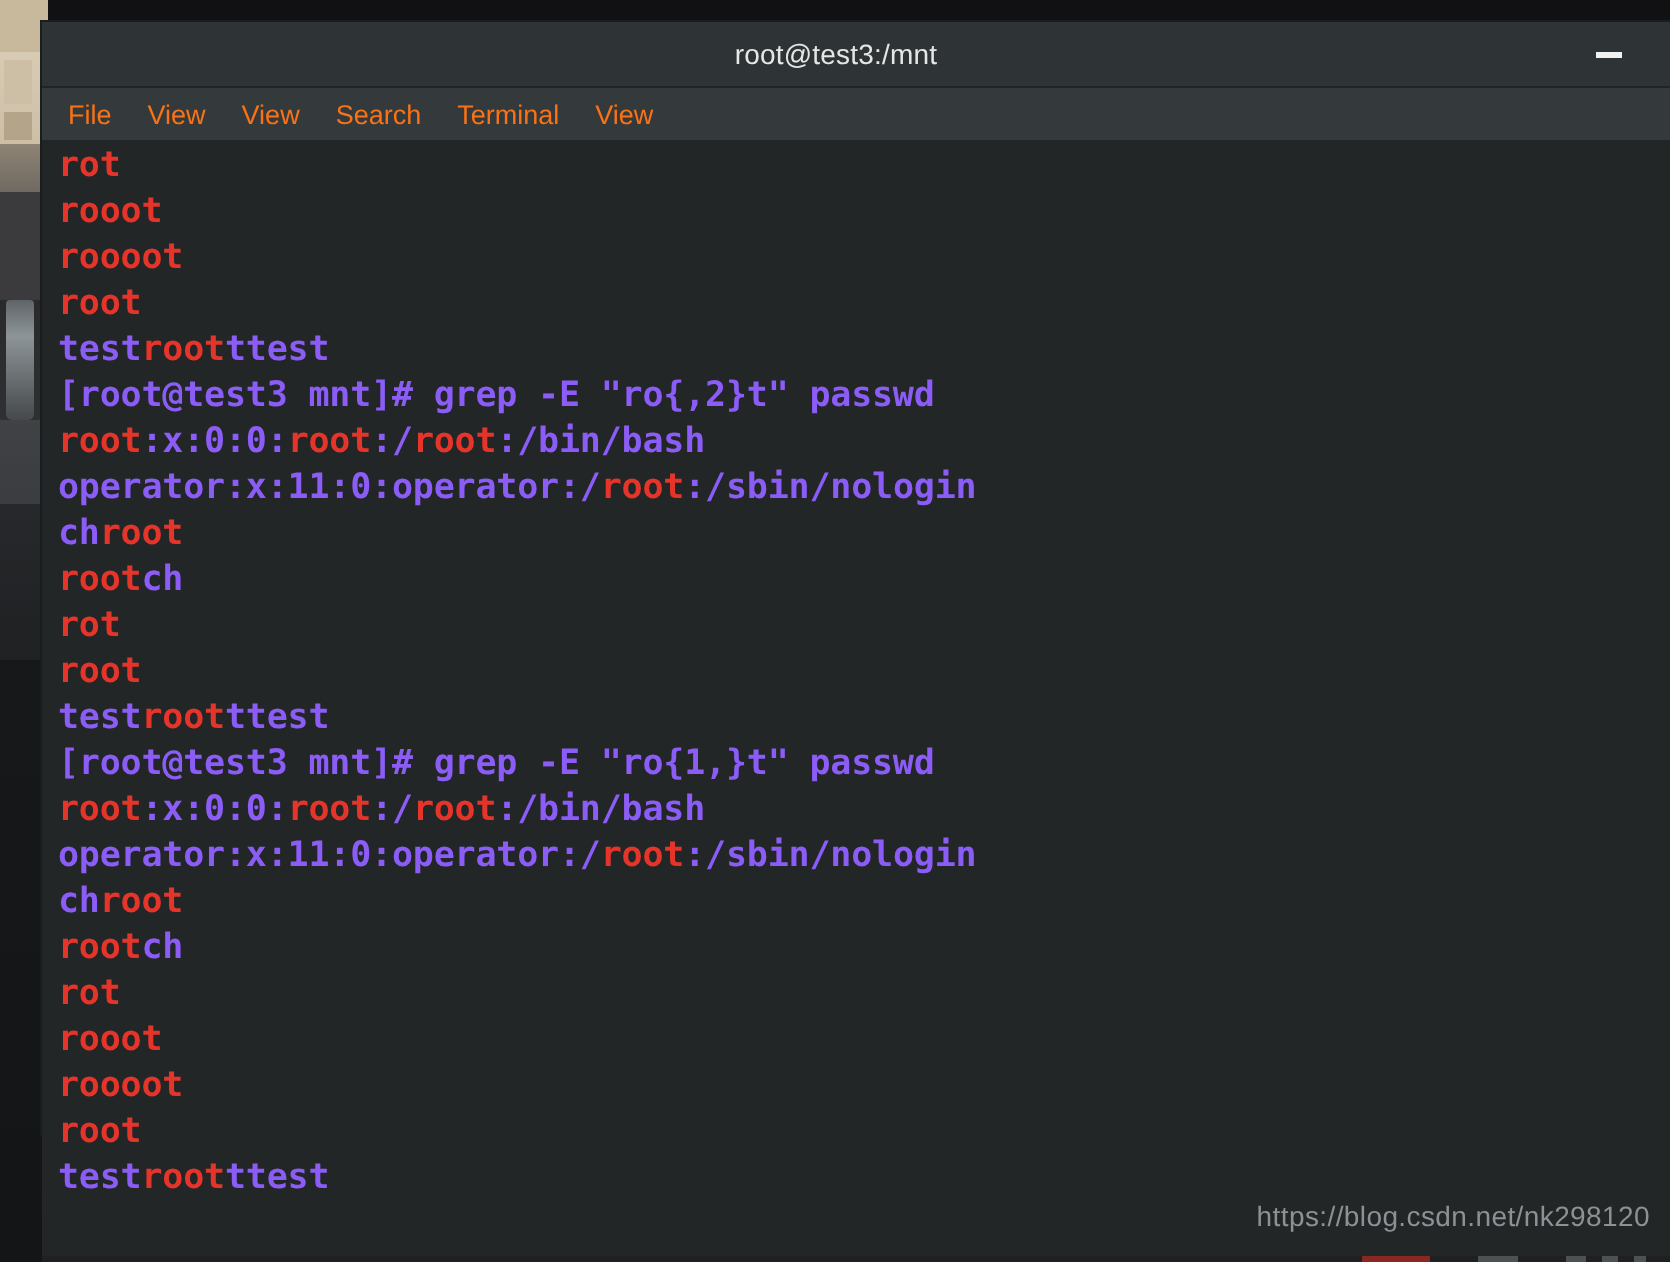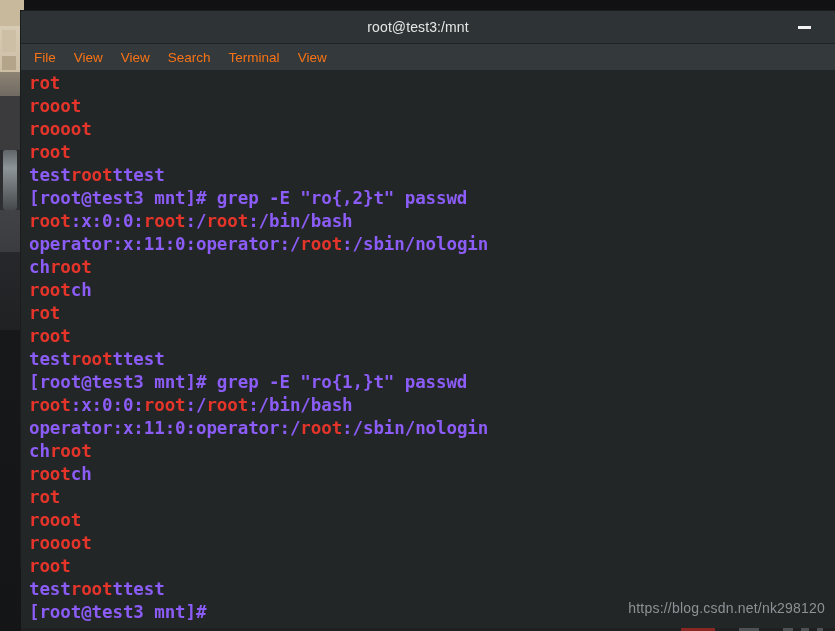--- a/index.html
+++ b/index.html
@@ -233,21 +233,20 @@
           <div class="line"><span class="p">[root@test3 mnt]# grep -E "ro{1,}t" passwd</span></div>
           <div class="line"><span class="m">root</span><span class="p">:x:0:0:</span><span class="m">root</span><span class="p">:/</span><span class="m">root</span><span class="p">:/bin/bash</span></div>
           <div class="line"><span class="p">operator:x:11:0:operator:/</span><span class="m">root</span><span class="p">:/sbin/nologin</span></div>
           <div class="line"><span class="p">ch</span><span class="m">root</span></div>
           <div class="line"><span class="m">root</span><span class="p">ch</span></div>
           <div class="line"><span class="m">rot</span></div>
           <div class="line"><span class="m">rooot</span></div>
           <div class="line"><span class="m">roooot</span></div>
           <div class="line"><span class="m">root</span></div>
           <div class="line"><span class="p">test</span><span class="m">root</span><span class="p">ttest</span></div>
-          <div class="line"><span class="p">[root@test3 mnt]#</span></div>
         </div>
       <div id="watermark">https://blog.csdn.net/nk298120</div>
       <div id="bottom-artifact">
         <span class="red-blip"></span>
         <span class="gray-blip" style="left:718px;width:20px;"></span>
         <span class="gray-blip" style="left:762px;width:10px;"></span>
         <span class="gray-blip" style="left:780px;width:8px;"></span>
         <span class="gray-blip" style="left:796px;width:6px;"></span>
       </div>
     </div>

